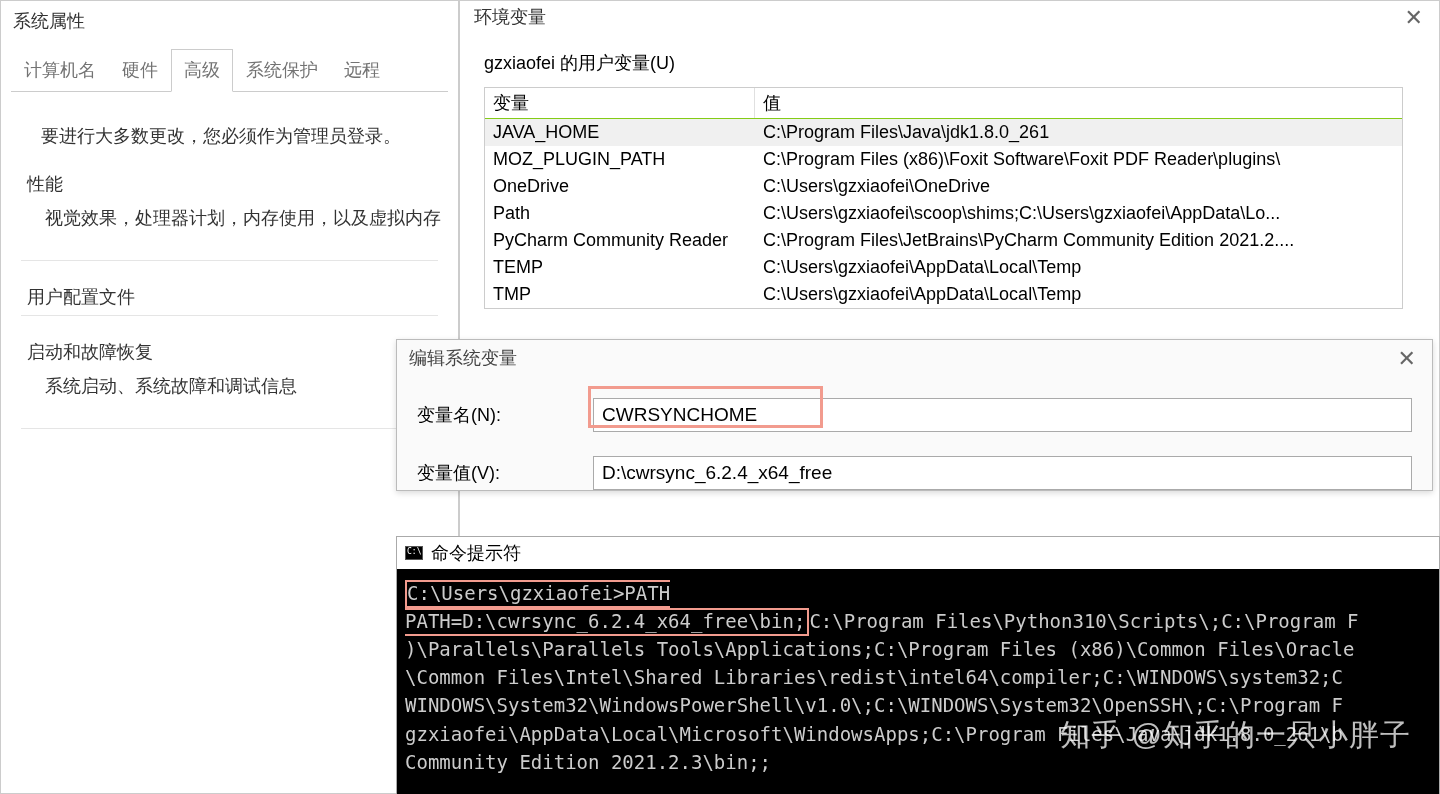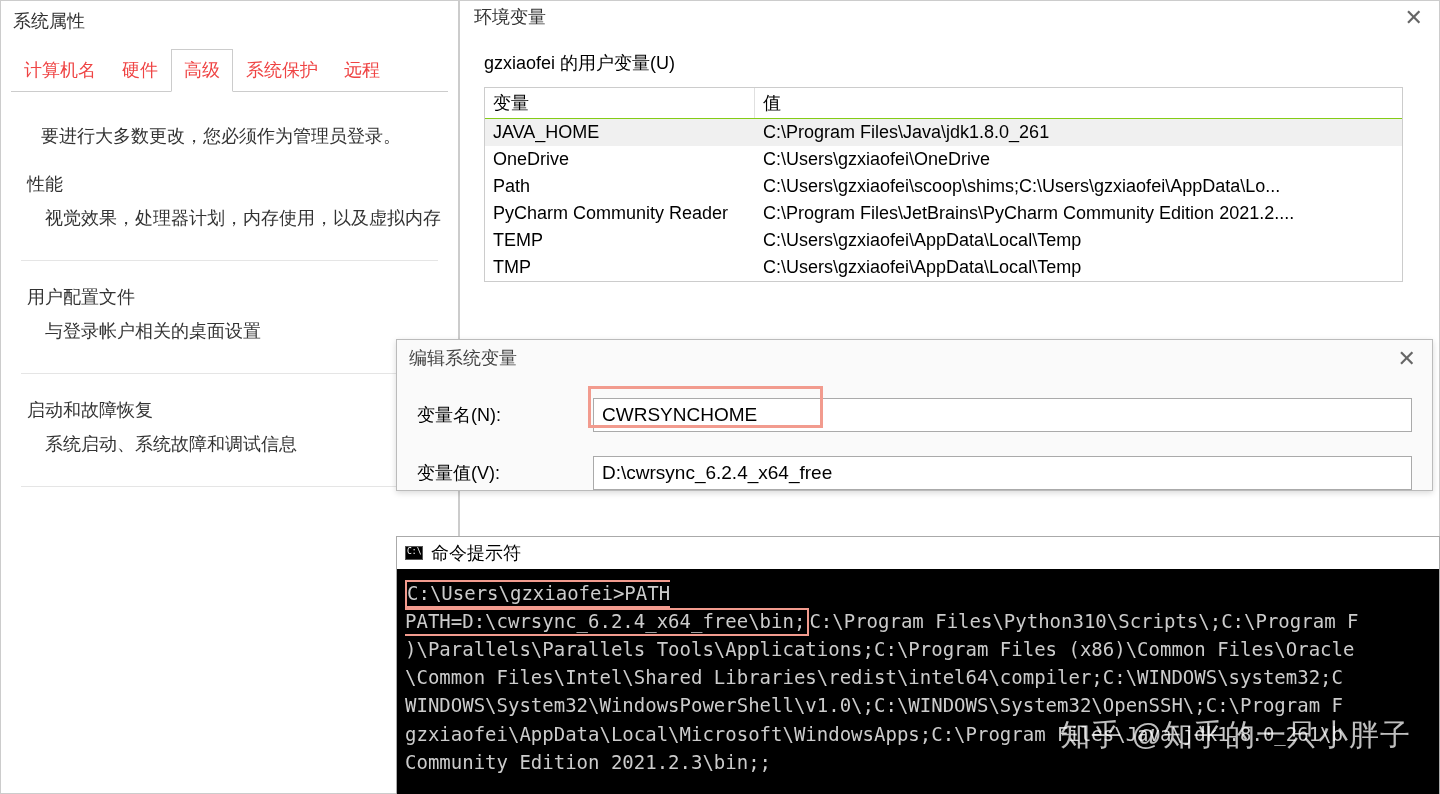--- a/index.html
+++ b/index.html
@@ -1,20 +1,20 @@
 <!DOCTYPE html>
 <html><head>
 <meta charset="utf-8">
 <style>
   * { box-sizing: border-box; margin: 0; padding: 0; }
   html, body { width: 1440px; height: 794px; overflow: hidden; font-family: "Segoe UI", "Microsoft YaHei", sans-serif; background: #d3d3d3; }
   .sys-props { position: absolute; left: 0; top: 0; width: 459px; height: 794px; background: #fff; border: 1px solid #ccc; }
   .sys-title { font-size: 18px; color: #333; padding: 8px 12px 4px; }
   .tabs { display: flex; border-bottom: 1px solid #ccc; margin: 12px 10px 0; }
-  .tab { padding: 8px 12px; font-size: 18px; color: #ef4444; border: 1px solid transparent; cursor: pointer; }
+  .tab { padding: 8px 12px; font-size: 18px; color: #737373; border: 1px solid transparent; cursor: pointer; }
   .tab.active { border: 1px solid #ccc; border-bottom: 1px solid #fff; margin-bottom: -1px; background: #fff; }
   .section { padding: 10px 16px 0 30px; font-size: 18px; color: #333; }
   .section-label { margin-left: -4px; padding: 14px 0 6px; font-size: 18px; }
   .section-text { padding: 4px 0 30px 14px; font-size: 18px; }
   .sep { border-top: 1px solid #e5e5e5; margin: 0 20px; }
   .env-dialog { position: absolute; left: 459px; top: 0; width: 981px; height: 540px; background: #fff; border: 1px solid #ccc; }
   .env-header { display: flex; justify-content: space-between; align-items: flex-start; padding: 4px 12px 20px 14px; }
   .env-title { font-size: 18px; color: #333; }
   .close-x { font-size: 22px; color: #666; cursor: pointer; padding: 0 4px; font-weight: 200; }
   .user-vars-label { font-size: 18px; padding: 0 0 12px 24px; }
@@ -56,21 +56,20 @@
     <div class="tab">远程</div>
   </div>
   <div class="section">
     <div class="section-text" style="padding:22px 0 10px 10px">要进行大多数更改，您必须作为管理员登录。</div>
     <div class="section-label">性能</div>
     <div class="section-text">视觉效果，处理器计划，内存使用，以及虚拟内存</div>
   </div>
   <div class="sep"></div>
   <div class="section">
     <div class="section-label">用户配置文件</div>
-    <div class="section-text">与登录帐户相关的桌面设置</div>
   </div>
   <div class="sep"></div>
   <div class="section">
     <div class="section-label">启动和故障恢复</div>
     <div class="section-text">系统启动、系统故障和调试信息</div>
   </div>
   <div class="sep"></div>
 </div>
 
 <div class="env-dialog">
@@ -80,20 +79,24 @@
   </div>
   <div class="user-vars-label">gzxiaofei 的用户变量(U)</div>
   <div class="vars-table">
     <div class="vars-head">
       <div class="vh-col1">变量</div>
       <div class="vh-col2">值</div>
     </div>
     <div class="vars-row sel">
       <div class="vr-col1">JAVA_HOME</div>
       <div class="vr-col2">C:\Program Files\Java\jdk1.8.0_261</div>
+    </div>
+    <div class="vars-row">
+      <div class="vr-col1">MOZ_PLUGIN_PATH</div>
+      <div class="vr-col2">C:\Program Files (x86)\Foxit Software\Foxit PDF Reader\plugins\</div>
     </div>
     <div class="vars-row">
       <div class="vr-col1">OneDrive</div>
       <div class="vr-col2">C:\Users\gzxiaofei\OneDrive</div>
     </div>
     <div class="vars-row">
       <div class="vr-col1">Path</div>
       <div class="vr-col2">C:\Users\gzxiaofei\scoop\shims;C:\Users\gzxiaofei\AppData\Lo...</div>
     </div>
     <div class="vars-row">

